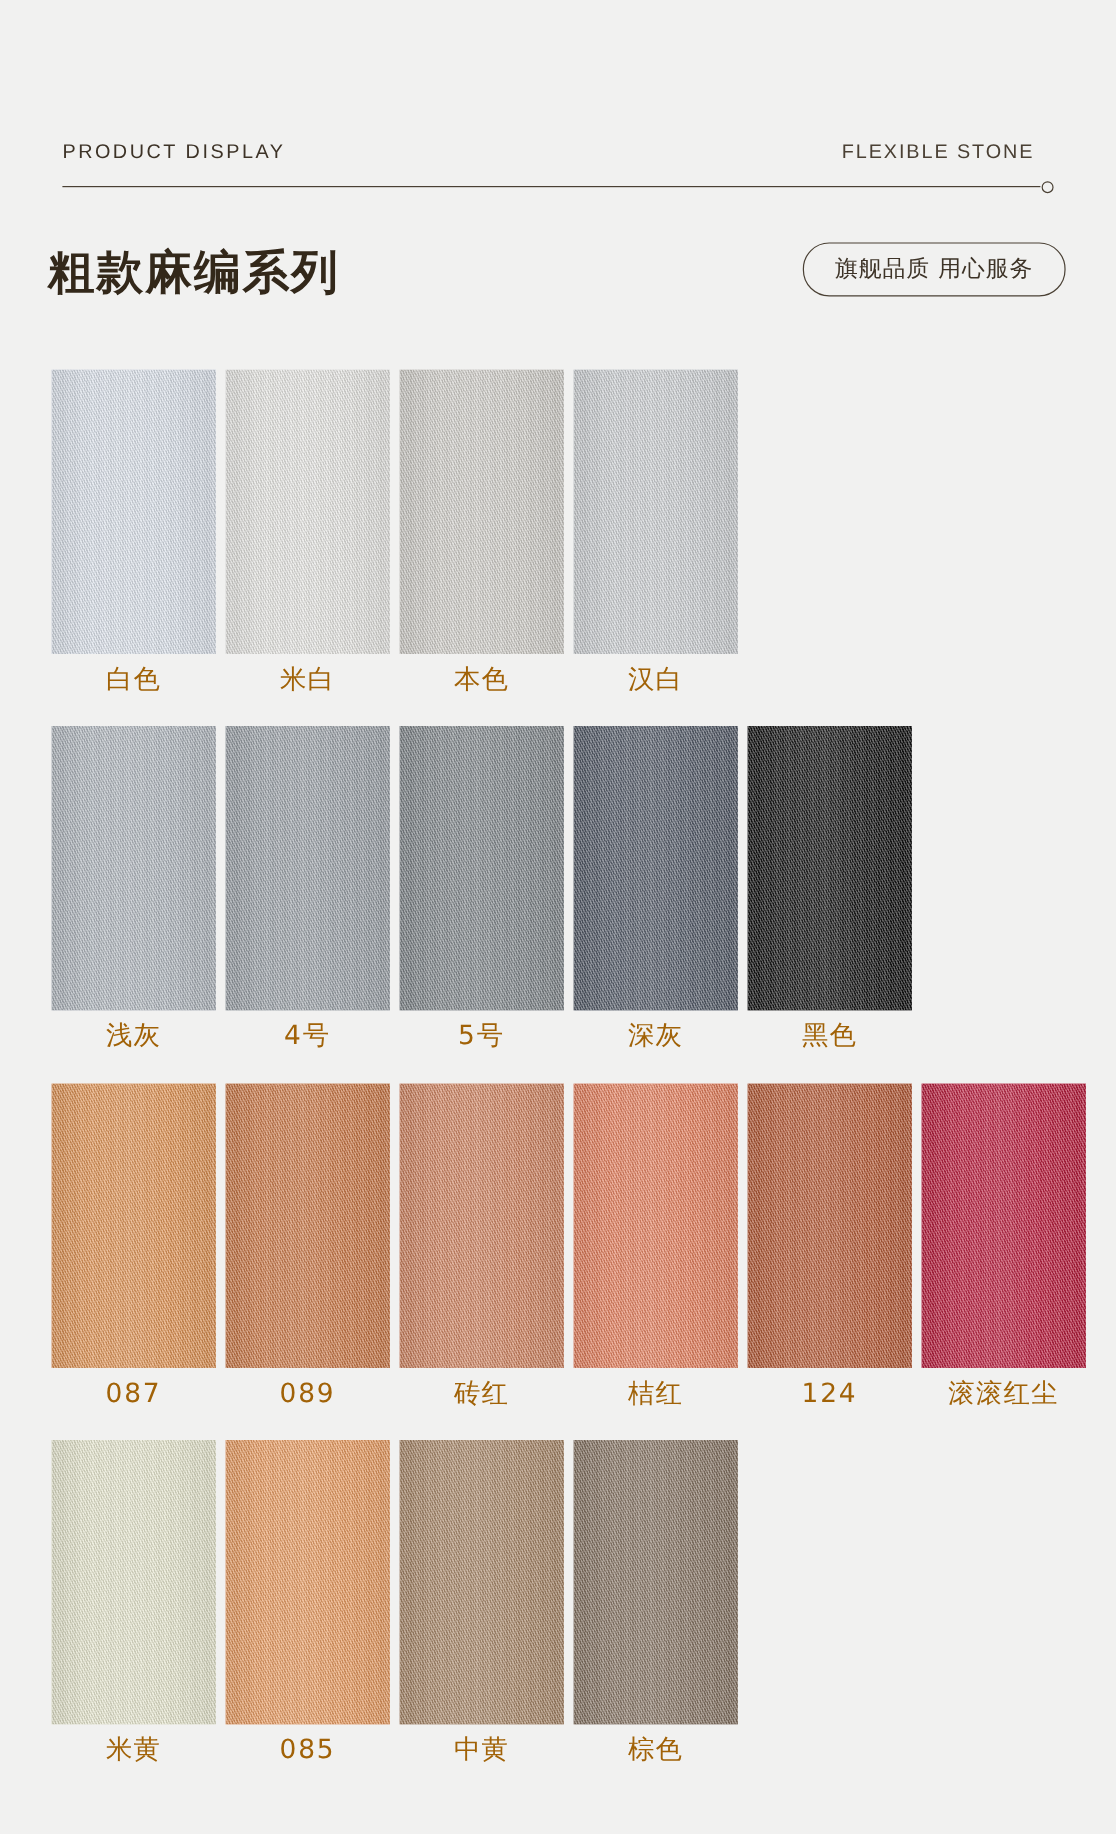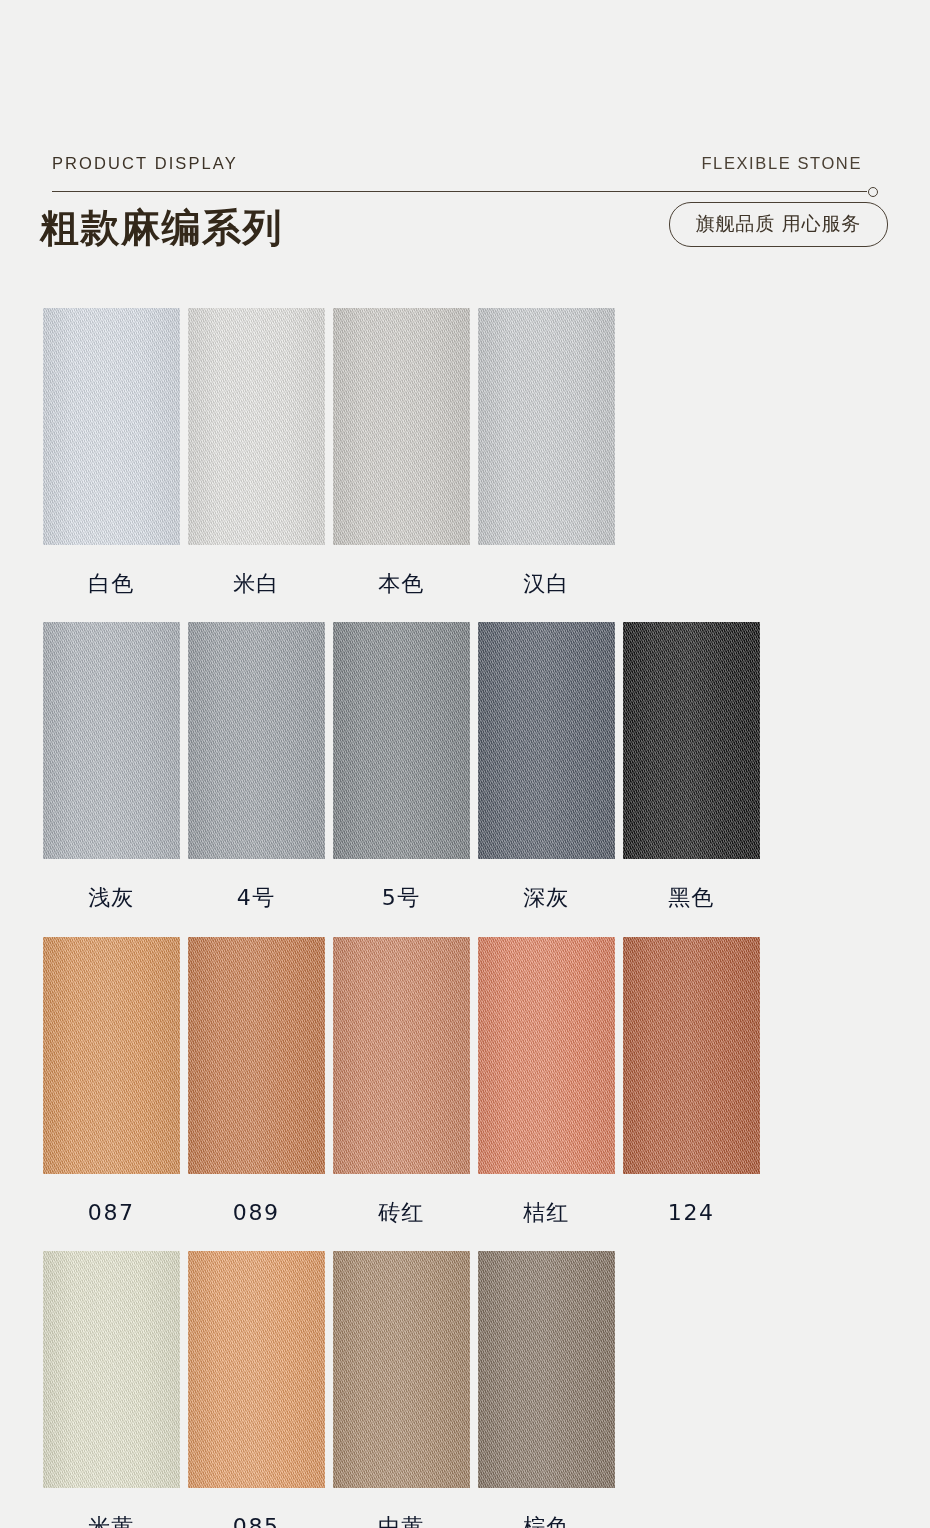--- a/index.html
+++ b/index.html
@@ -14,21 +14,20 @@
     overflow: hidden;
     position: relative;
   }
 
   
   .header {
     position: absolute;
     left: 52px;
     top: 118px;
     width: 826px;
-    margin-top: 36px;
   }
   .header-row {
     display: flex;
     align-items: baseline;
     justify-content: space-between;
     height: 26px;
   }
   .eyebrow-left {
     font-size: 16.5px;
     letter-spacing: 2.1px;
@@ -153,23 +152,23 @@
     inset: 0;
     background: linear-gradient(90deg,
       rgba(0,0,0,0.05) 0%,
       rgba(255,255,255,0.06) 22%,
       rgba(255,255,255,0.09) 48%,
       rgba(255,255,255,0.03) 72%,
       rgba(0,0,0,0.045) 100%);
     pointer-events: none;
   }
   .swatch-label {
-    margin-top: 26px;
+    margin-top: 9px;
     font-size: 22px;
-    color: #0f172a;
+    color: #a16207;
     letter-spacing: 1px;
     line-height: 1.2;
     text-align: left;
     font-family: "DejaVu Sans", "Liberation Sans", sans-serif;
     white-space: nowrap;
   }
   .swatch-label.num {
     letter-spacing: 1.6px;
   }
 </style>
@@ -250,20 +249,24 @@
       <div class="swatch-label">砖红</div>
     </div>
     <div class="swatch-cell">
       <div class="swatch-chip" style="background-color: rgb(224, 125, 92);"></div>
       <div class="swatch-label">桔红</div>
     </div>
     <div class="swatch-cell">
       <div class="swatch-chip" style="background-color: rgb(180, 91, 56);"></div>
       <div class="swatch-label num">124</div>
     </div>
+    <div class="swatch-cell">
+      <div class="swatch-chip" style="background-color: rgb(184, 31, 62);"></div>
+      <div class="swatch-label">滚滚红尘</div>
+    </div>
   </div>
 
   <div class="swatch-row">
     <div class="swatch-cell">
       <div class="swatch-chip" style="background-color: rgb(227, 227, 203);"></div>
       <div class="swatch-label">米黄</div>
     </div>
     <div class="swatch-cell">
       <div class="swatch-chip" style="background-color: rgb(229, 154, 97);"></div>
       <div class="swatch-label num">085</div>

